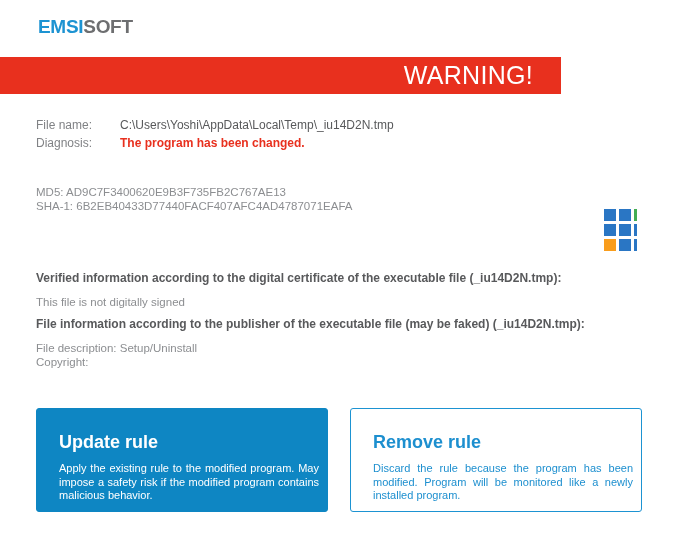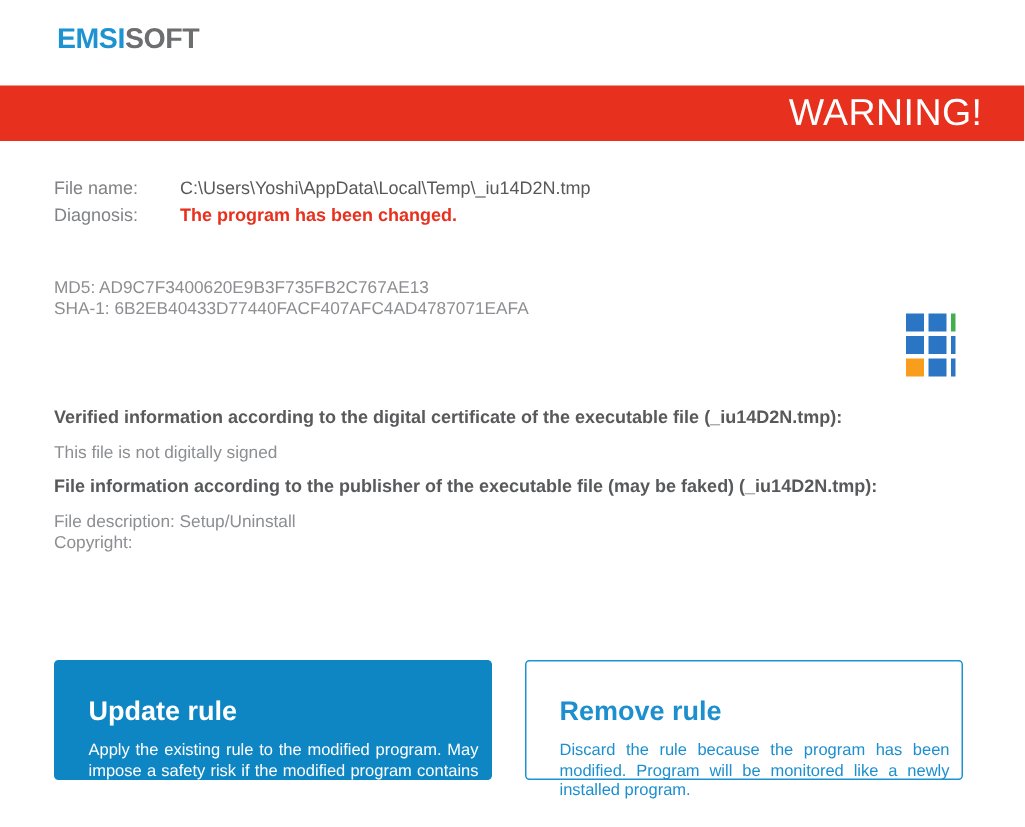--- a/index.html
+++ b/index.html
@@ -32,21 +32,21 @@
     white-space: nowrap;
   }
   .logo-emsi { color: #1d93d2; }
   .logo-soft { color: #6d6e70; }
 
   
   .warning-bar {
     position: absolute;
     left: 0;
     top: 57px;
-    width: 683px;
+    width: 561px;
     height: 37px;
     background: #e8301e;
   }
   .warning-text {
     position: absolute;
     right: 28px;
     top: 3px;
     color: #ffffff;
     font-size: 25px;
     font-weight: normal;
@@ -132,25 +132,24 @@
     width: 9px;
     height: 240px;
     background: #ffffff;
   }
 
   
   .btn {
     position: absolute;
     top: 314px;
     width: 292px;
-    height: 80px;
+    height: 104px;
     border-radius: 3px;
     box-sizing: border-box;
     padding: 22px 8px 0 22px;
-    margin-top: 32px;
   }
   .btn-primary {
     left: 36px;
     background: #0e86c3;
     border: 1px solid #0e86c3;
   }
   .btn-secondary {
     left: 350px;
     background: #ffffff;
     border: 1px solid #1d93d2;

